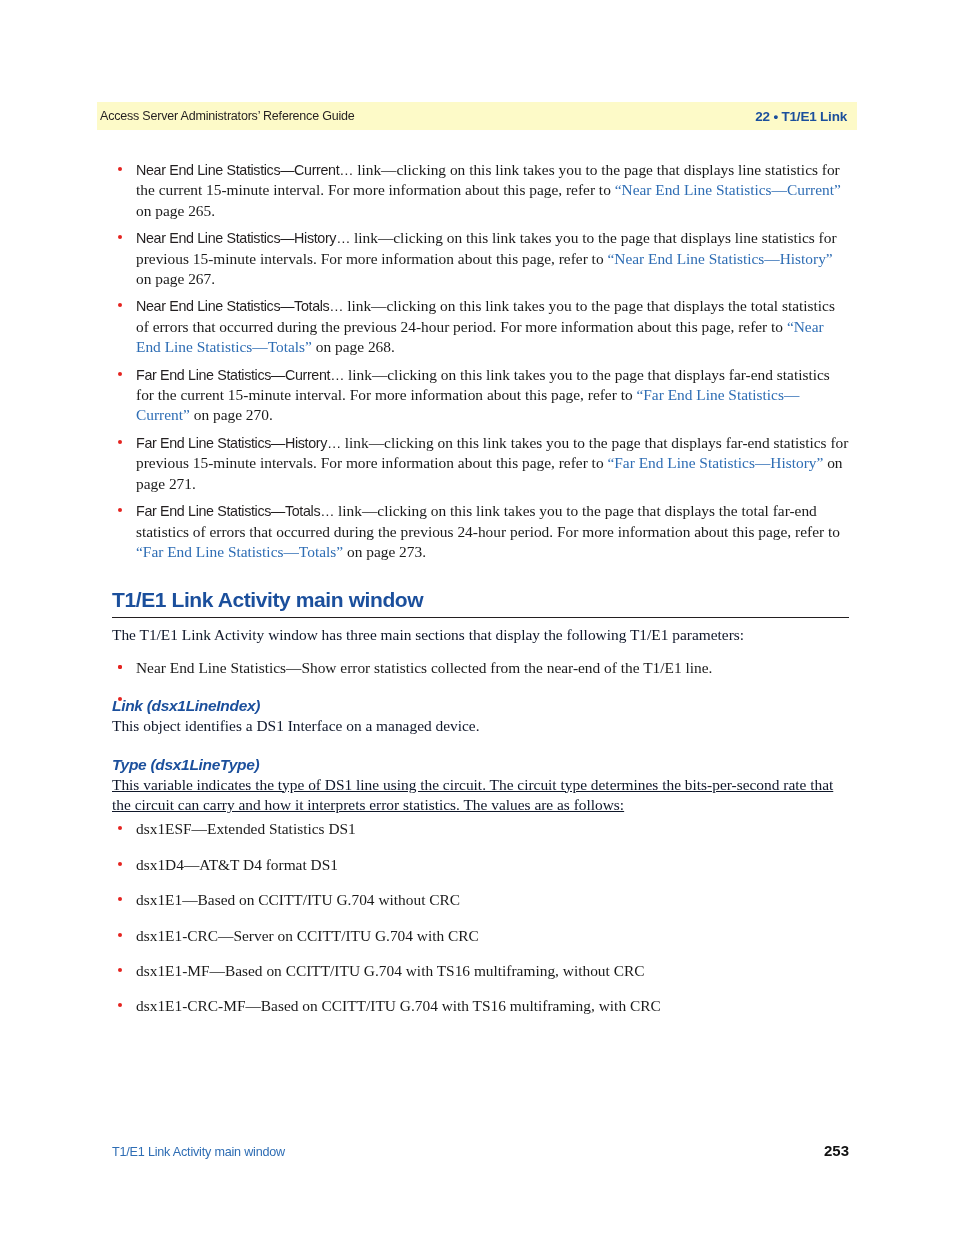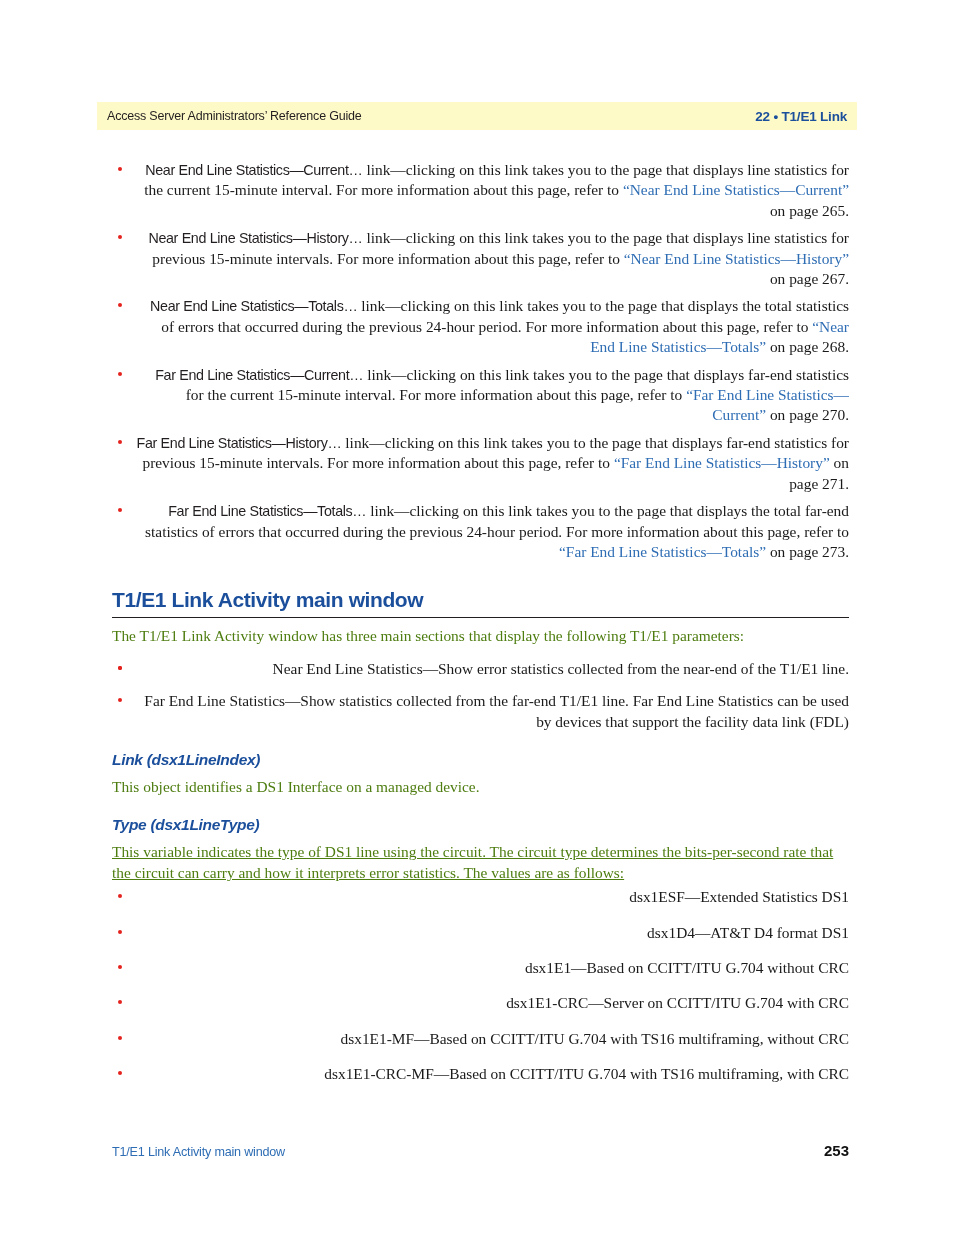--- a/index.html
+++ b/index.html
@@ -28,21 +28,21 @@
     position: absolute;
     left: 97px;
     top: 102px;
     width: 760px;
     height: 28px;
     background: #fdfac8;
     display: flex;
     align-items: center;
     justify-content: space-between;
     box-sizing: border-box;
-    padding: 0 10px 0 10px;
+    padding: 0 10px 0 3px;
   }
   .header-left {
     font-family: "Liberation Sans", "DejaVu Sans", sans-serif;
     font-size: 12.5px;
     letter-spacing: -0.2px;
     color: #231f20;
     white-space: nowrap;
   }
   .header-right {
     font-family: "Liberation Sans", "DejaVu Sans", sans-serif;
@@ -66,21 +66,21 @@
     list-style: none;
     margin: 0;
     padding: 0;
   }
   ul.blist > li {
     position: relative;
     padding-left: 24px;
     margin: 0 0 7px 0;
     font-size: 15.4px;
     line-height: 20.4px;
-    text-align: right;
+    text-align: left;
     color: #1a1a1a;
   }
   ul.blist > li .bullet-dot {
     position: absolute;
     left: 6px;
     top: 7px;
     width: 4px;
     height: 4px;
     border-radius: 50%;
     background: #e4231f;
@@ -130,23 +130,23 @@
     letter-spacing: -0.3px;
     color: #1b4f9c;
     margin: 18px 0 1px 0;
     padding: 0;
     line-height: 19px;
   }
 
   p.body {
     font-size: 15.4px;
     line-height: 20.4px;
-    margin: 8px 0 9px 0;
-    padding: 0;
-    color: #4d7c0f;
+    margin: 0 0 9px 0;
+    padding: 0;
+    color: #0f172a;
   }
   p.body.nogap { margin-bottom: 4px; text-decoration: underline; }
 
   
   .footer {
     position: absolute;
     left: 112px;
     top: 1142px;
     width: 737px;
     display: flex;
@@ -190,21 +190,21 @@
       </ul>
 
     <h1 class="section-head">T1/E1 Link Activity main window</h1>
     <hr class="head-rule">
 
     <p class="body">The T1/E1 Link Activity window has three main sections that display the following T1/E1 parameters:</p>
 
     <ul class="blist tight" id="param-bullets">
         <li><span class="bullet-dot"></span></li>
         <li><span class="bullet-dot"></span><span>Near End Line Statistics—Show error statistics collected from the near-end of the T1/E1 line.</span></li>
-        <li><span class="bullet-dot"></span><span>Far End Line Statistics—Show statistics collected from the far-end T1/E1 line. Far End Line Statistics can be used by devices that support the facility data link (FDL)</span></li>
+        <li><span class="bullet-dot"></span></li>
       </ul>
 
     <h2 class="sub-head">Link (dsx1LineIndex)</h2>
     <p class="body">This object identifies a DS1 Interface on a managed device.</p>
 
     <h2 class="sub-head">Type (dsx1LineType)</h2>
     <p class="body nogap">This variable indicates the type of DS1 line using the circuit. The circuit type determines the bits-per-second rate that the circuit can carry and how it interprets error statistics. The values are as follows:</p>
 
     <ul class="blist values" id="type-values">
         <li><span class="bullet-dot"></span><span>dsx1ESF—Extended Statistics DS1</span></li>

